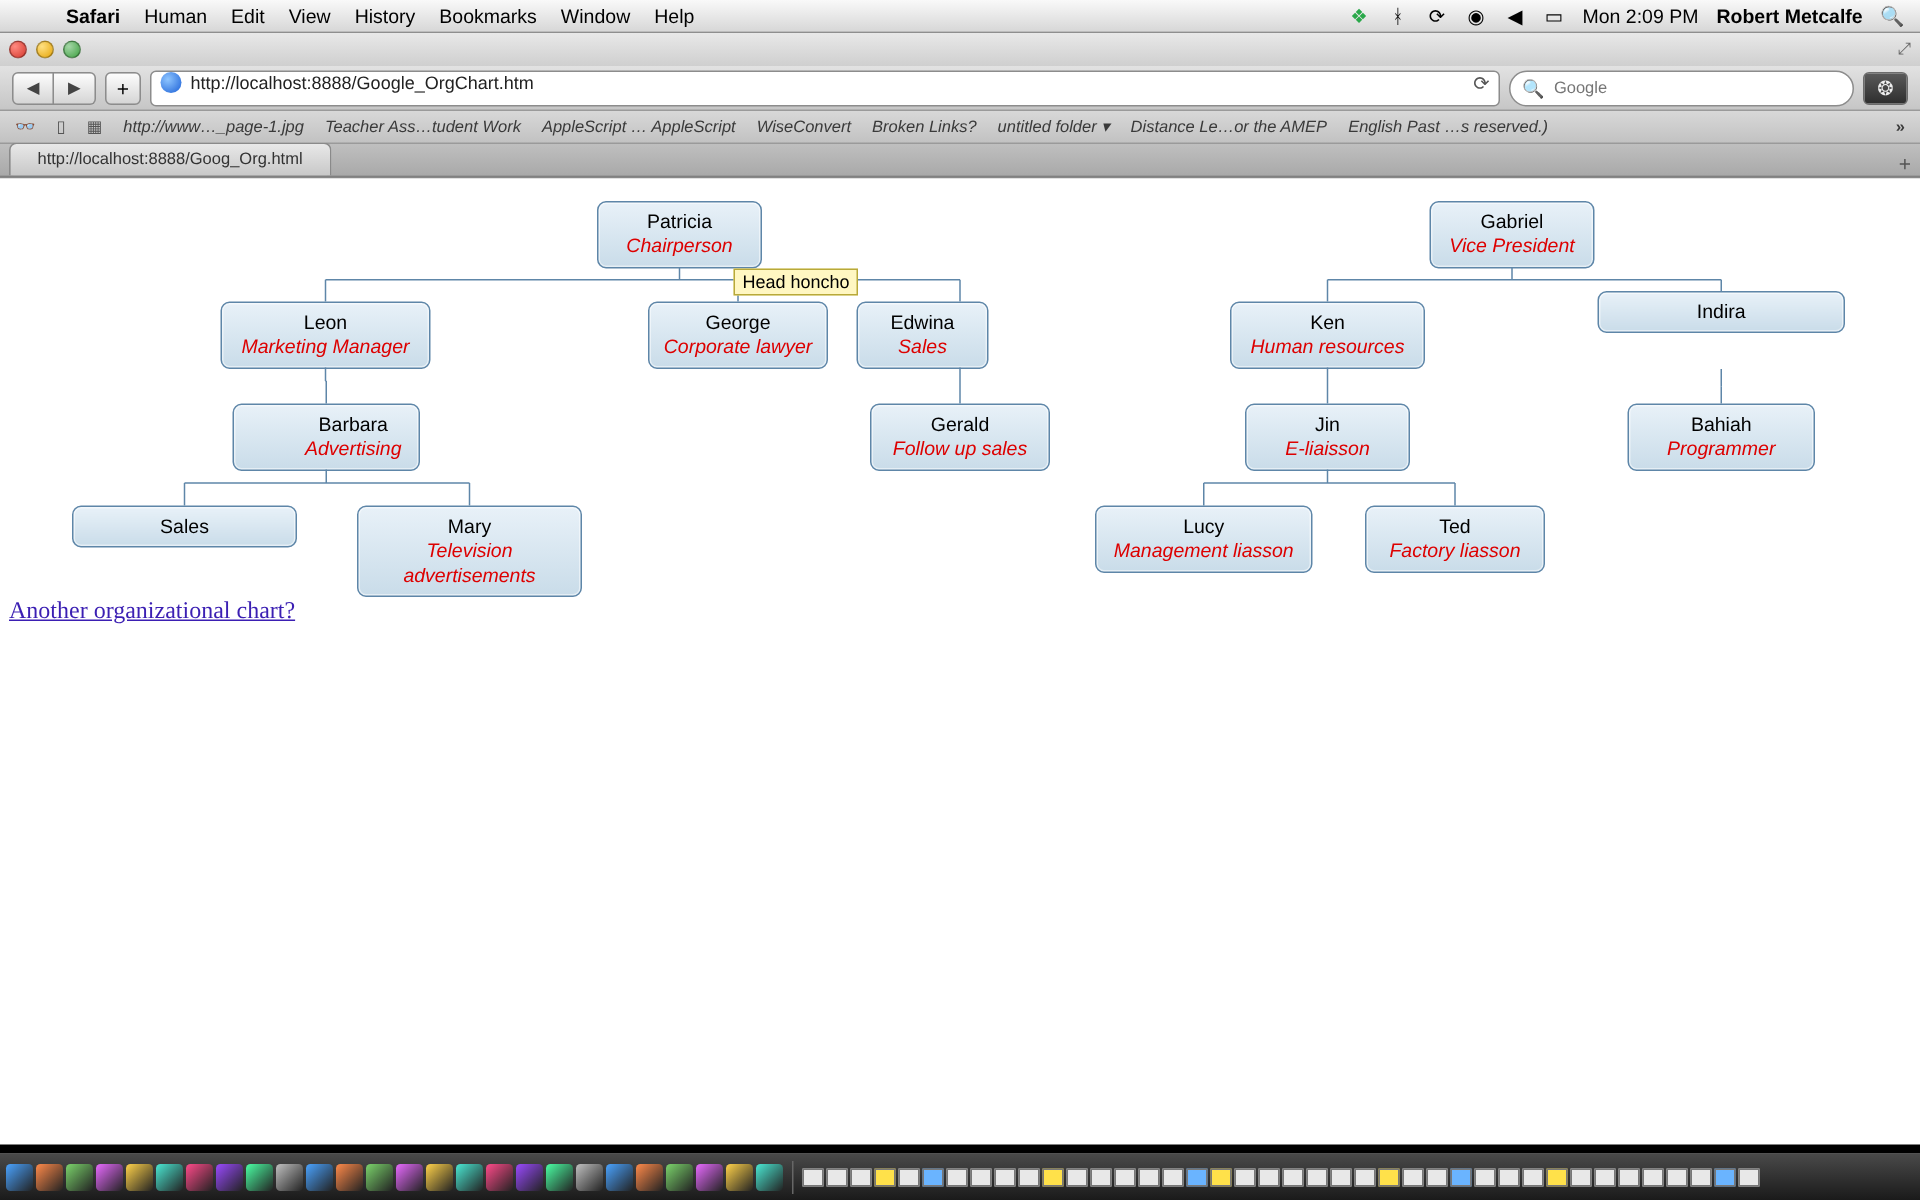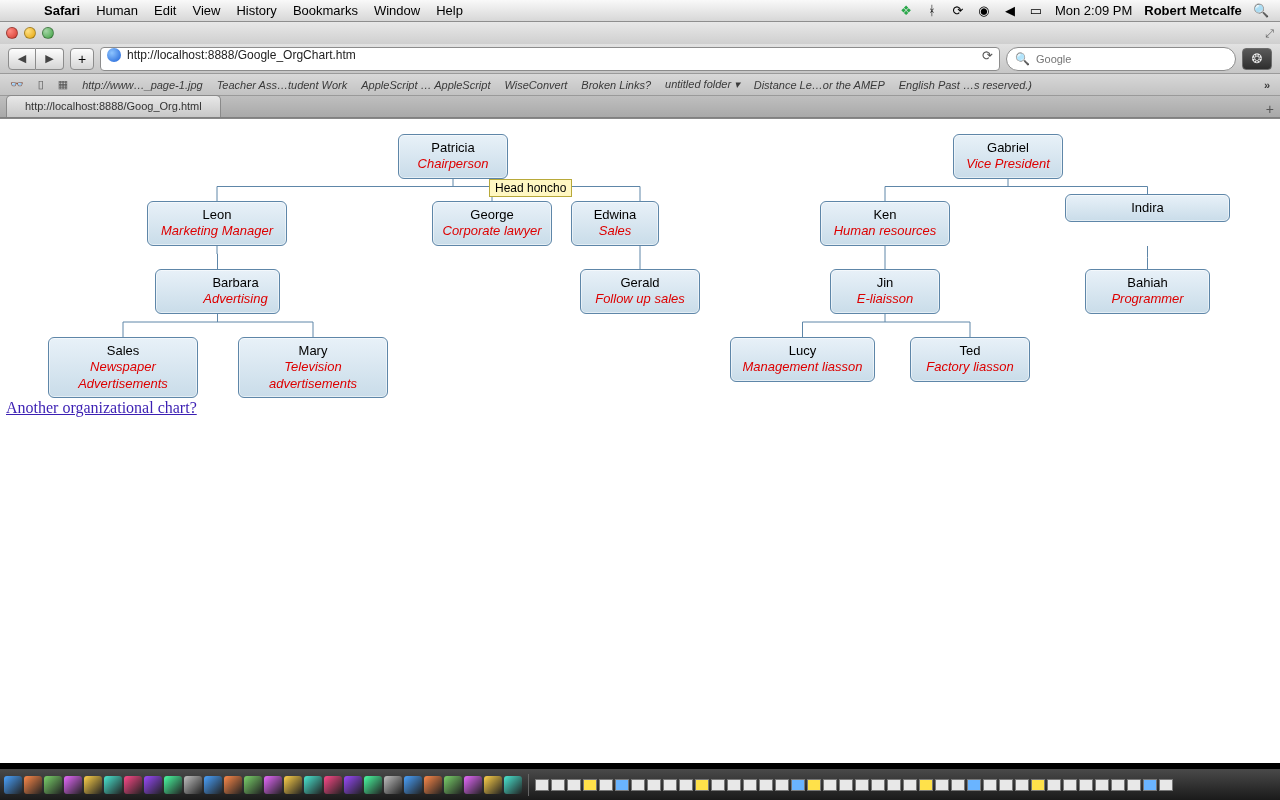--- a/index.html
+++ b/index.html
@@ -328,21 +328,20 @@
       <div class="orgbox" style="left: 830px; top: 150px; width: 110px;">
         <div class="name">Jin</div>
         <div class="title">E-liaisson</div>
       </div>
       <div class="orgbox" style="left: 1085px; top: 150px; width: 125px;">
         <div class="name">Bahiah</div>
         <div class="title">Programmer</div>
       </div>
       <div class="orgbox" style="left: 48px; top: 218px; width: 150px;">
         <div class="name">Sales</div>
-        <div class="title">Newspaper Advertisements</div>
       </div>
       <div class="orgbox" style="left: 238px; top: 218px; width: 150px;">
         <div class="name">Mary</div>
         <div class="title">Television advertisements</div>
       </div>
       <div class="orgbox" style="left: 730px; top: 218px; width: 145px;">
         <div class="name">Lucy</div>
         <div class="title">Management liasson</div>
       </div>
       <div class="orgbox" style="left: 910px; top: 218px; width: 120px;">

